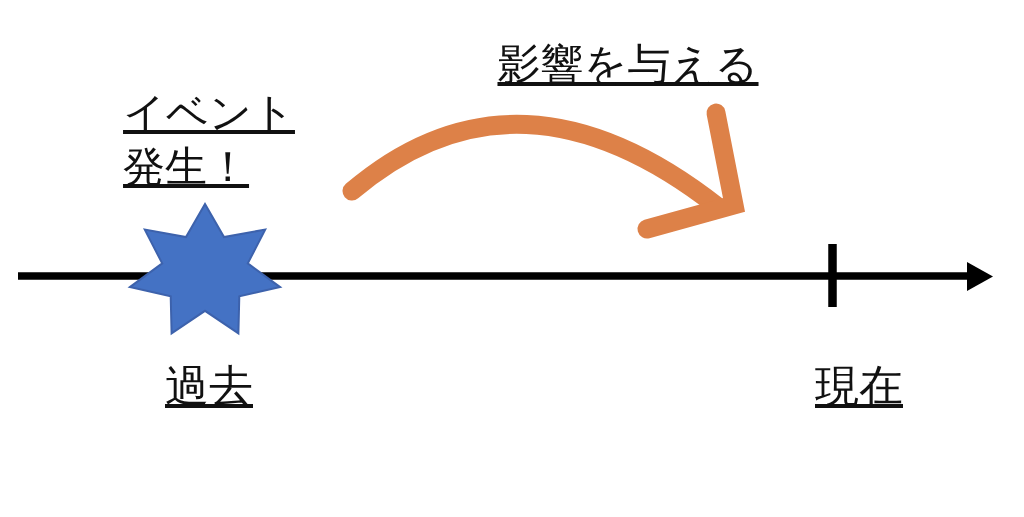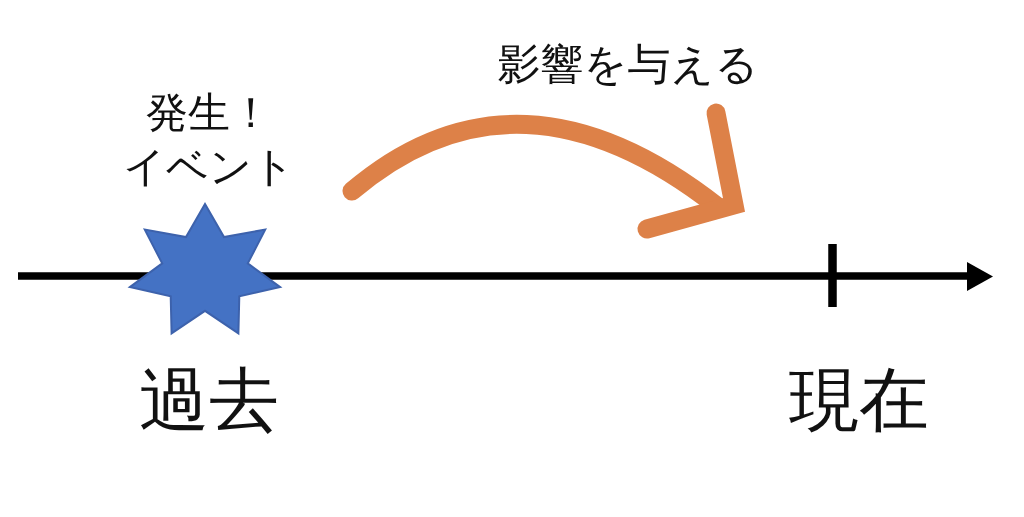--- a/index.html
+++ b/index.html
@@ -19,36 +19,37 @@
     position: absolute;
     inset: 0;
     width: 1024px;
     height: 517px;
   }
   .label {
     position: absolute;
     color: #111111;
     white-space: nowrap;
     transform: translateX(-50%);
-    text-align: center;
+    text-align: left;
     line-height: 1.1;
+    text-decoration: underline;
   }
   .label-event {
     left: 209px;
     top: 86px;
     font-size: 42px;
     line-height: 54px;
   }
   .label-influence {
     left: 628px;
     top: 41px;
     font-size: 43px;
   }
   .label-era {
-    font-size: 70px;
+    font-size: 44px;
     top: 362px;
   }
   .label-past  { left: 209px; }
   .label-present { left: 859px; }
 </style>
 </head>
 <body>
 
 <div class="canvas">
 
@@ -62,22 +63,22 @@
 
     <polygon points="205,204 224,237.1 265.2,229.6 247.8,263.4 280.1,287.1 239.3,296.2 238.4,333.3 205,310.8 171.6,333.3 170.7,296.2 129.9,287.1 162.2,263.4 144.8,229.6 186,237.1" stroke-width="2" fill="#4472C4"></polygon>
     <polygon points="205,204 224,237.1 265.2,229.6 247.8,263.4 280.1,287.1 239.3,296.2 238.4,333.3 205,310.8 171.6,333.3 170.7,296.2 129.9,287.1 162.2,263.4 144.8,229.6 186,237.1" fill="none" stroke-width="2" stroke="#3D62AC"></polygon>
 
     <path d="M 352 191 Q 518 50 718 207" fill="none" stroke-width="19" stroke-linecap="round" stroke="#DD8148"></path>
 
     <path d="M 716 113 L 734 205 L 647 229" fill="none" stroke-width="19" stroke-linecap="round" stroke-linejoin="miter" stroke="#DD8148"></path>
   </svg>
 
   <div class="label label-event">
+    <div>イベント</div>
     <div>発生！</div>
-    <div>イベント</div>
   </div>
 
   <div class="label label-influence">影響を与える</div>
 
   <div class="label label-era label-past">過去</div>
   <div class="label label-era label-present">現在</div>
 
 </div>
 
 </body></html>

